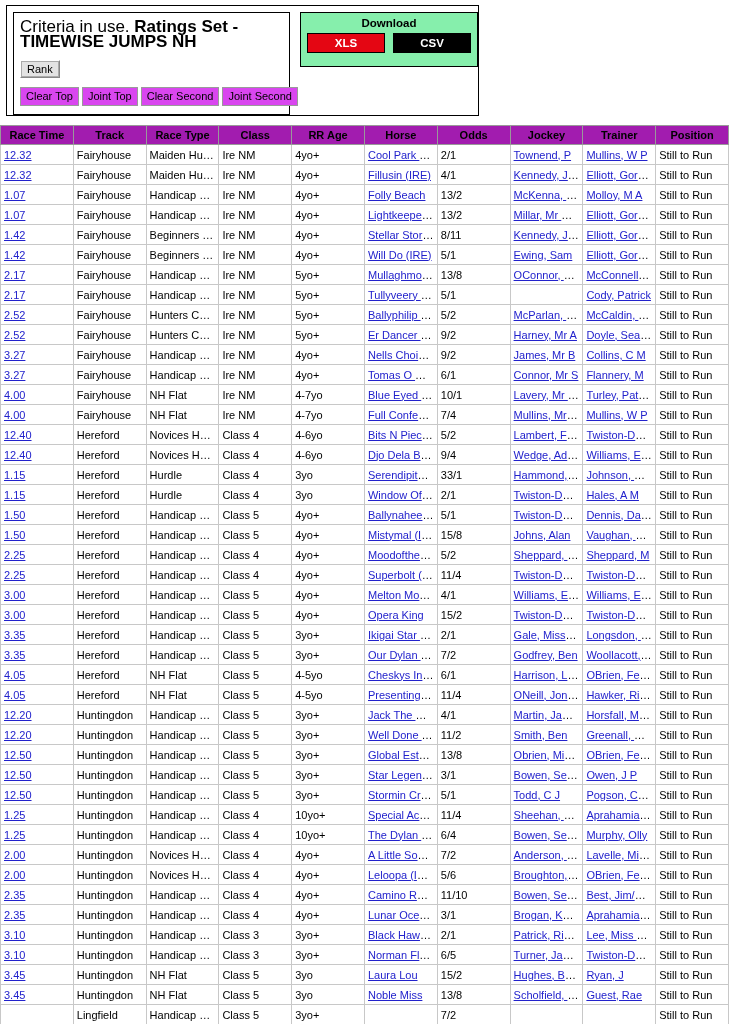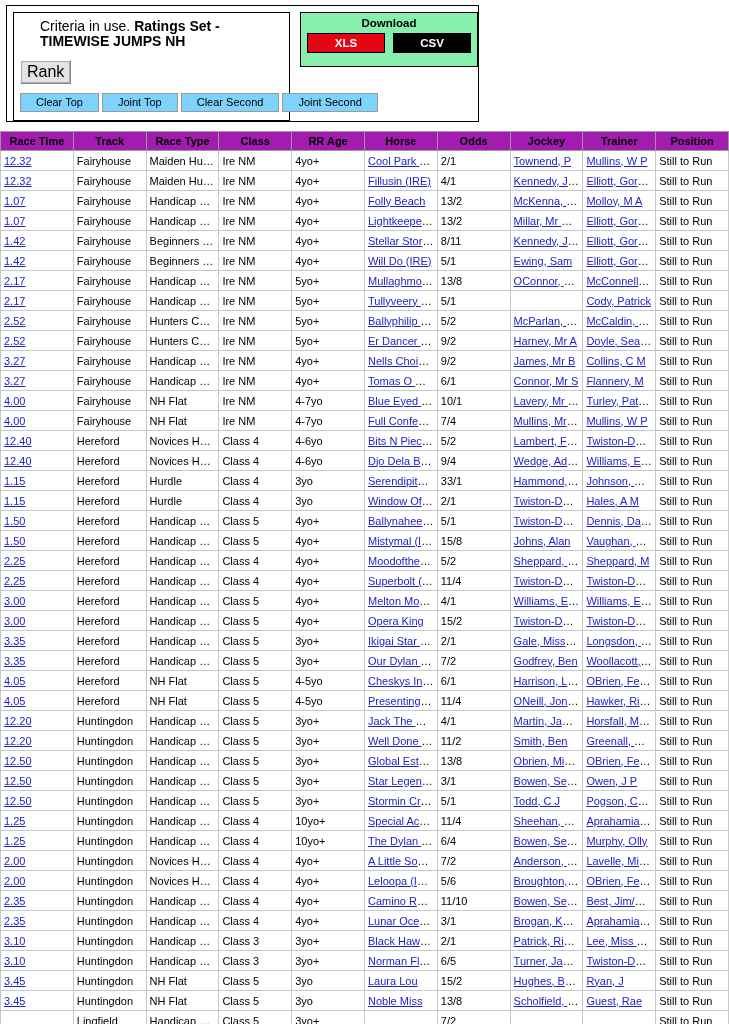--- a/index.html
+++ b/index.html
@@ -26,46 +26,45 @@
   }
   .criteria-box {
     border: 1px solid #000;
     width: 277px;
     min-height: 92px;
     padding: 6px 6px 8px 6px;
     box-sizing: border-box;
     background: #ffffff;
   }
   .criteria-line {
-    font-size: 14px;
+    font-size: 17px;
     line-height: 15px;
     margin-bottom: 1px;
-    margin-left: 20px;
   }
   .criteria-line b { font-weight: bold; }
   .rank-btn {
     margin-top: 10px;
     display: inline-block;
     border: 1px solid #888;
     border-top-color: #fff;
     border-left-color: #fff;
     background: #e3e3e3;
     padding: 2px 6px;
-    font-size: 16px;
+    font-size: 11px;
     box-shadow: 0 0 0 1px #aaa inset;
   }
   .btn-row {
     margin-top: 9px;
     display: flex;
     gap: 3px;
   }
   .gray-btn {
     border: 1px solid #9a9a9a;
-    background: #7dd3fc;
-    padding: 2px 15px;
+    background: #d946ef;
+    padding: 2px 5px;
     font-size: 11px;
     line-height: 13px;
     white-space: nowrap;
   }
 
   .download-box {
     border: 1px solid #000;
     width: 178px;
     margin-left: 10px;
     box-sizing: border-box;

